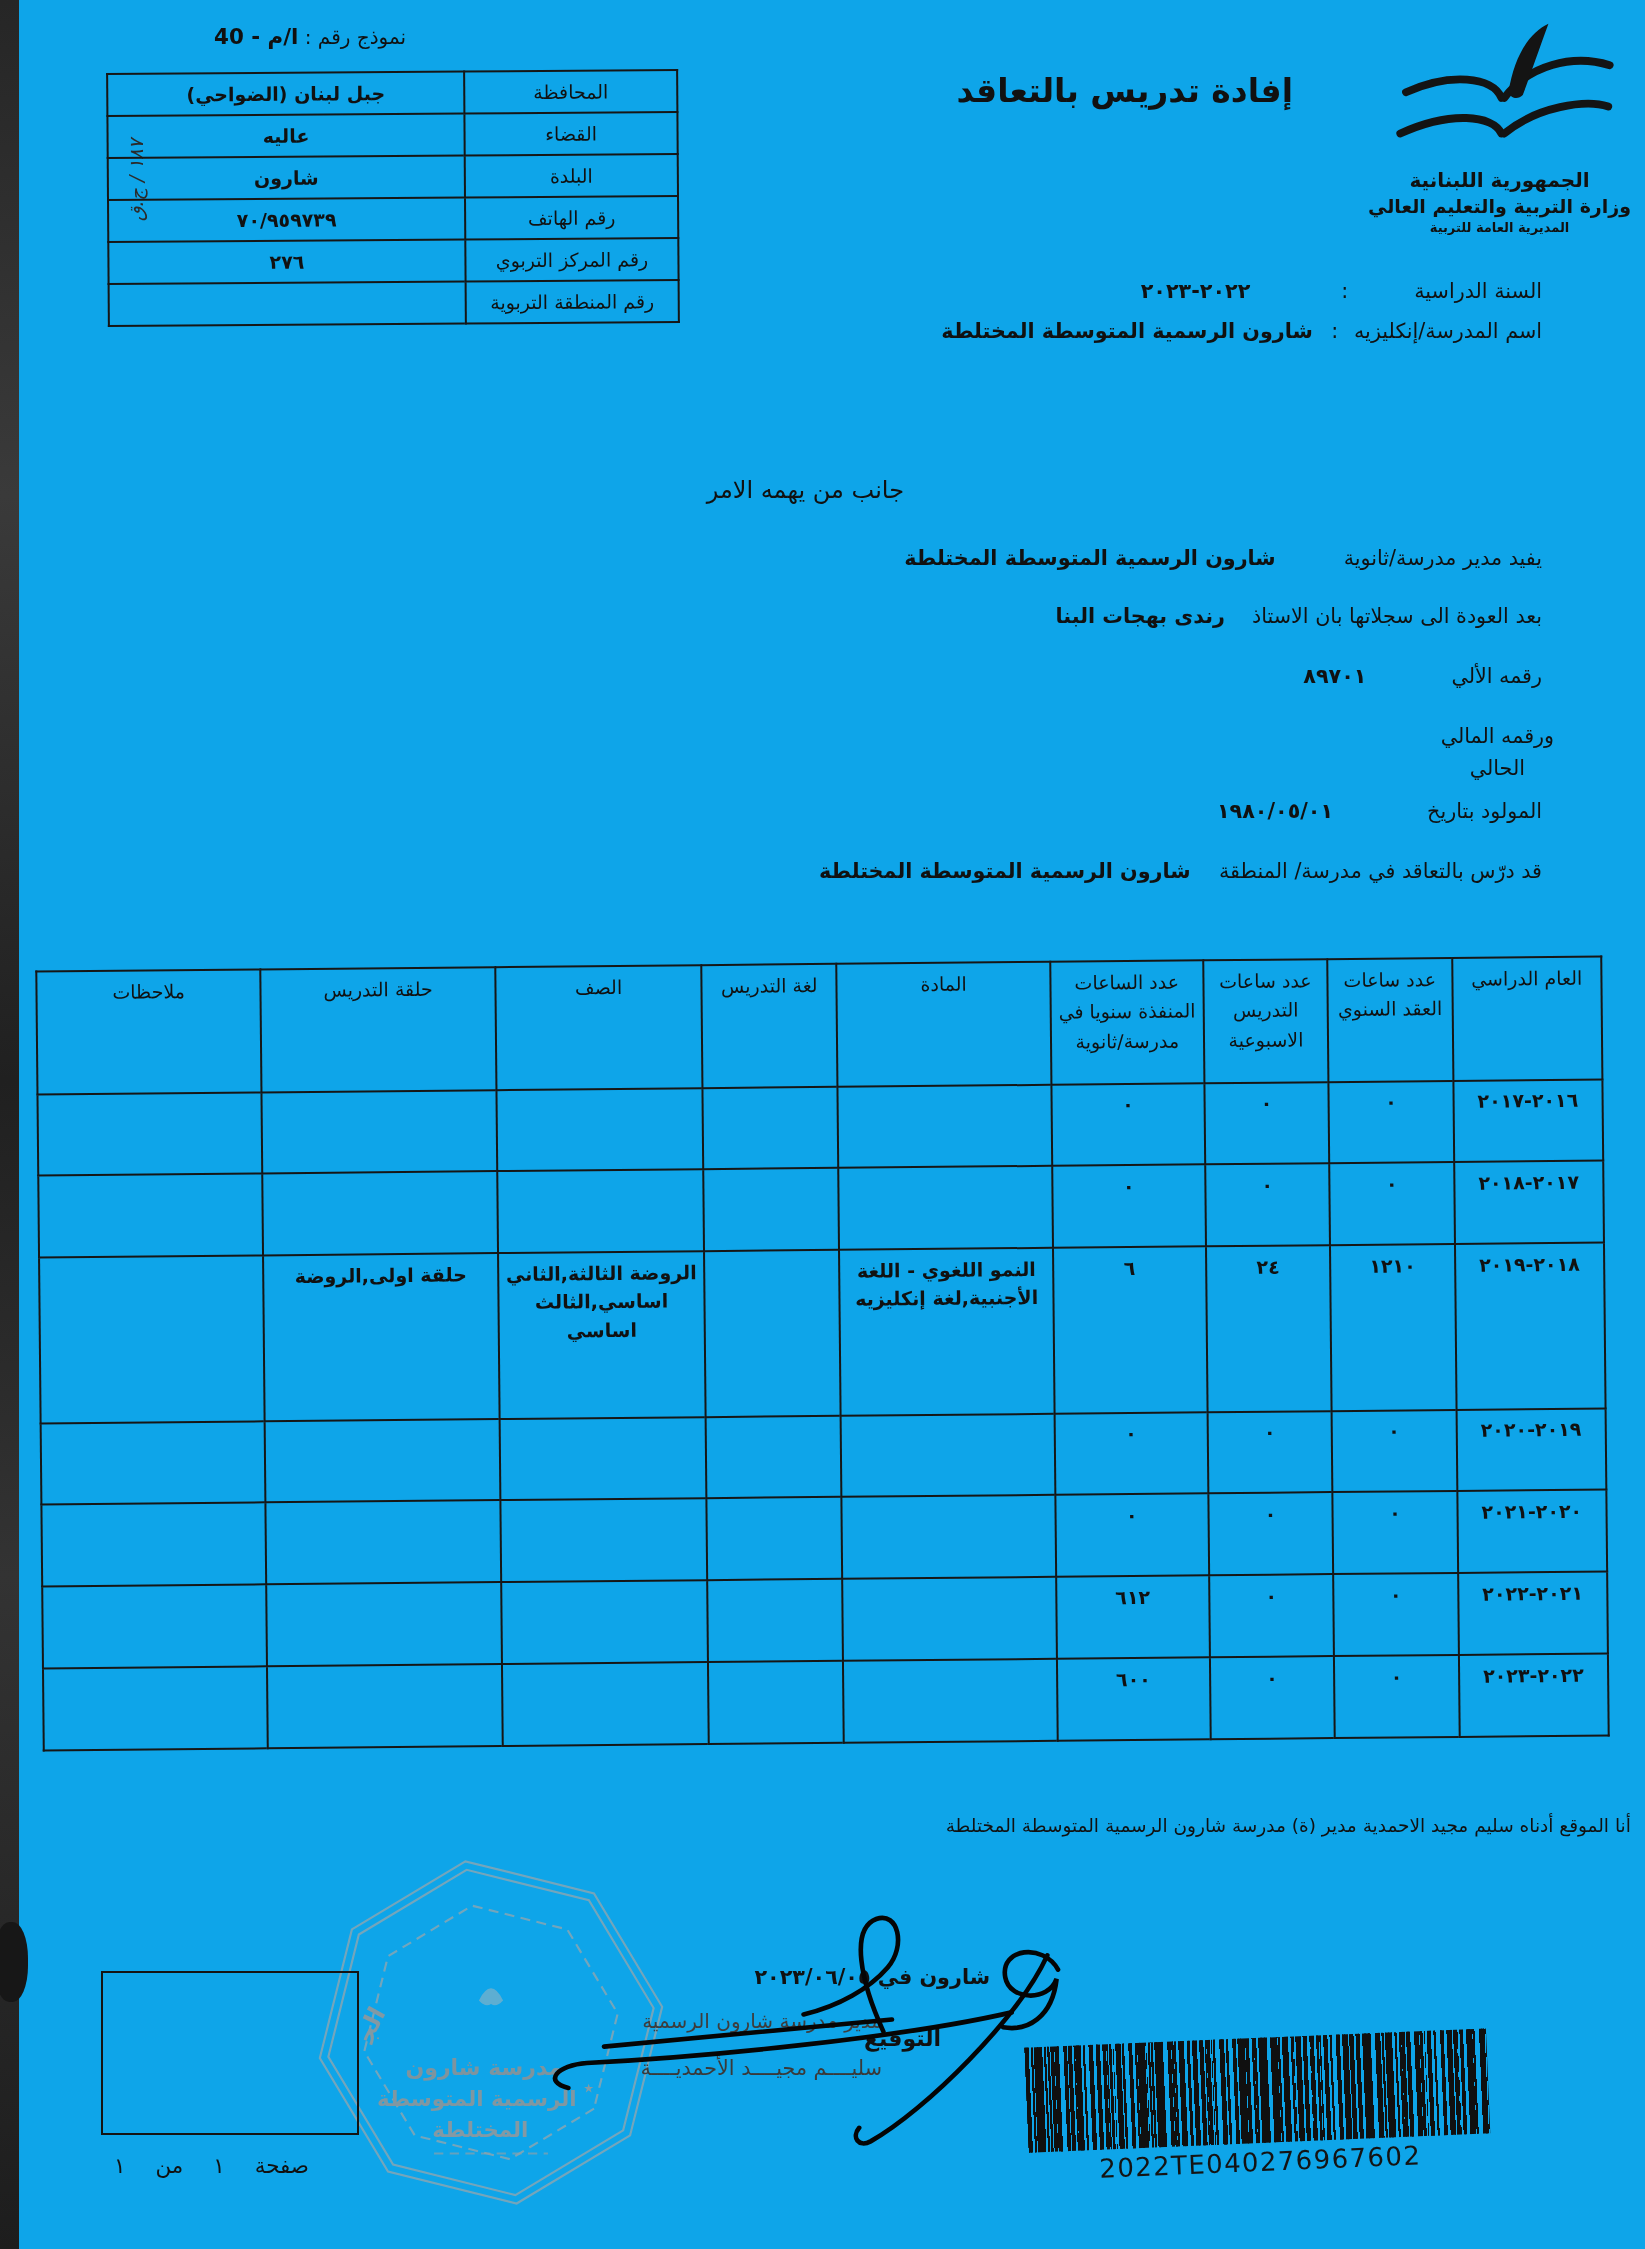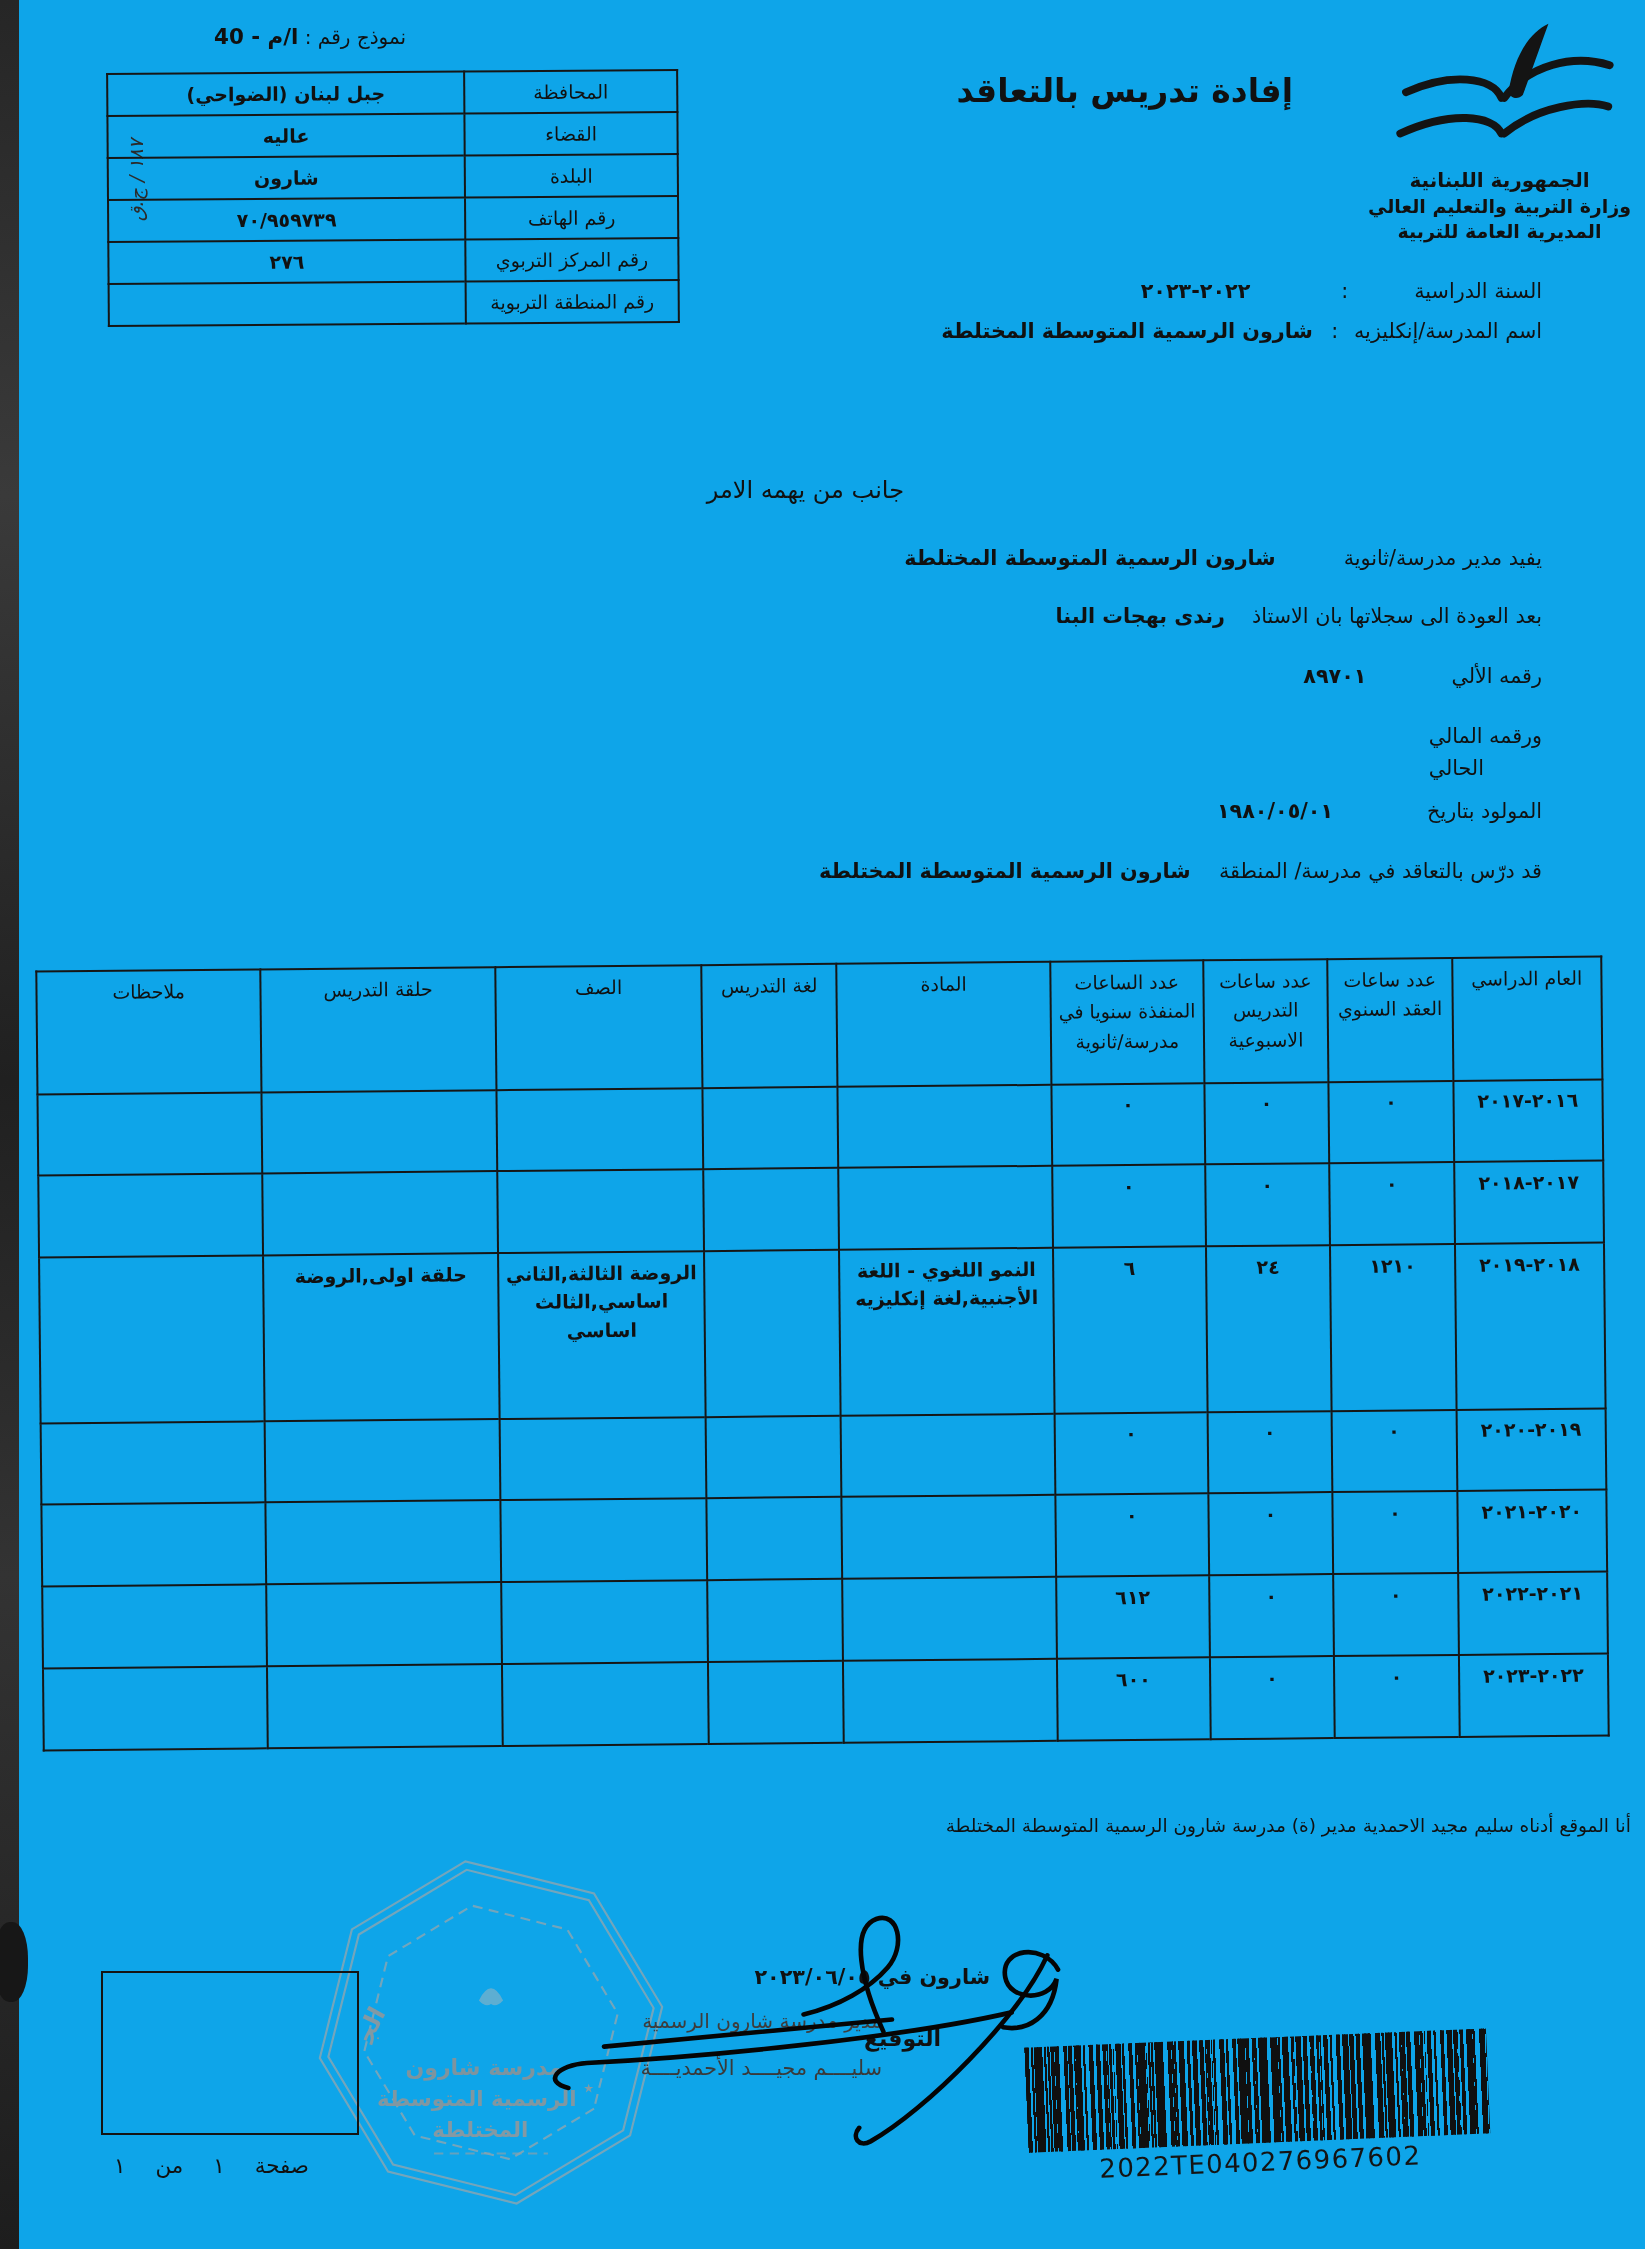--- a/index.html
+++ b/index.html
@@ -28,33 +28,33 @@
     transform-origin:right top;transform:rotate(-90deg);
     font-size:19px;font-style:italic;color:#2b2b2b;letter-spacing:1.4px;white-space:nowrap;}
   
   .doc-title{position:absolute;left:987px;top:71px;width:306px;font-size:33px;font-weight:bold;text-align:center;white-space:nowrap;}
   
   .emblem{position:absolute;left:1357px;top:21.4px;width:285px;text-align:center;}
   .emblem svg{display:block;margin:0 auto;}
   .emblem .l{font-weight:bold;line-height:1.32;}
   .emblem .l1{font-size:20px;}
   .emblem .l2{font-size:19px;}
-  .emblem .l3{font-size:19px;}
+  .emblem .l3{font-size:13px;}
   
   .line{position:absolute;display:flex;align-items:baseline;font-size:20.7px;white-space:nowrap;}
   .bold{font-weight:bold;}
   .meta-year{top:279px;right:103px;gap:0;}
   .meta-year .sp1{width:66px;} .meta-year .sp2{width:91px;}
   .meta-school{top:319px;right:103px;}
   .meta-school .sp1{width:15.7px;} .meta-school .sp2{width:18.5px;}
   .to-whom{top:476px;right:741px;left:auto;position:absolute;font-size:24px;}
   .ln-principal{top:546px;right:103px;} .ln-principal .sp1{width:68px;}
   .ln-records{top:604px;right:103px;} .ln-records .sp1{width:27px;}
   .ln-auto{top:664px;right:103px;} .ln-auto .sp1{width:85px;}
-  .ln-fin{position:absolute;top:720px;right:103px;font-size:20.7px;text-align:left;line-height:1.55;}
+  .ln-fin{position:absolute;top:720px;right:91px;font-size:20.7px;text-align:center;line-height:1.55;}
   .ln-birth{top:799px;right:103px;} .ln-birth .sp1{width:94px;}
   .ln-taught{top:859px;right:103px;} .ln-taught .sp1{width:28.5px;}
   
   .records-table{position:absolute;left:39px;top:963px;width:1567px;border-collapse:collapse;
     transform:rotate(-0.55deg);transform-origin:center;table-layout:fixed;}
   .records-table th,.records-table td{border:2.1px solid #161616;vertical-align:top;text-align:center;padding:5.7px 4.3px 0 4.3px;}
   .records-table th{font-weight:normal;font-size:19px;line-height:1.55;height:115px;}
   .records-table td{font-weight:bold;font-size:19px;line-height:1.5;}
   tr.r-sm td{height:74px;}
   tr.r-lg td{height:158px;}

